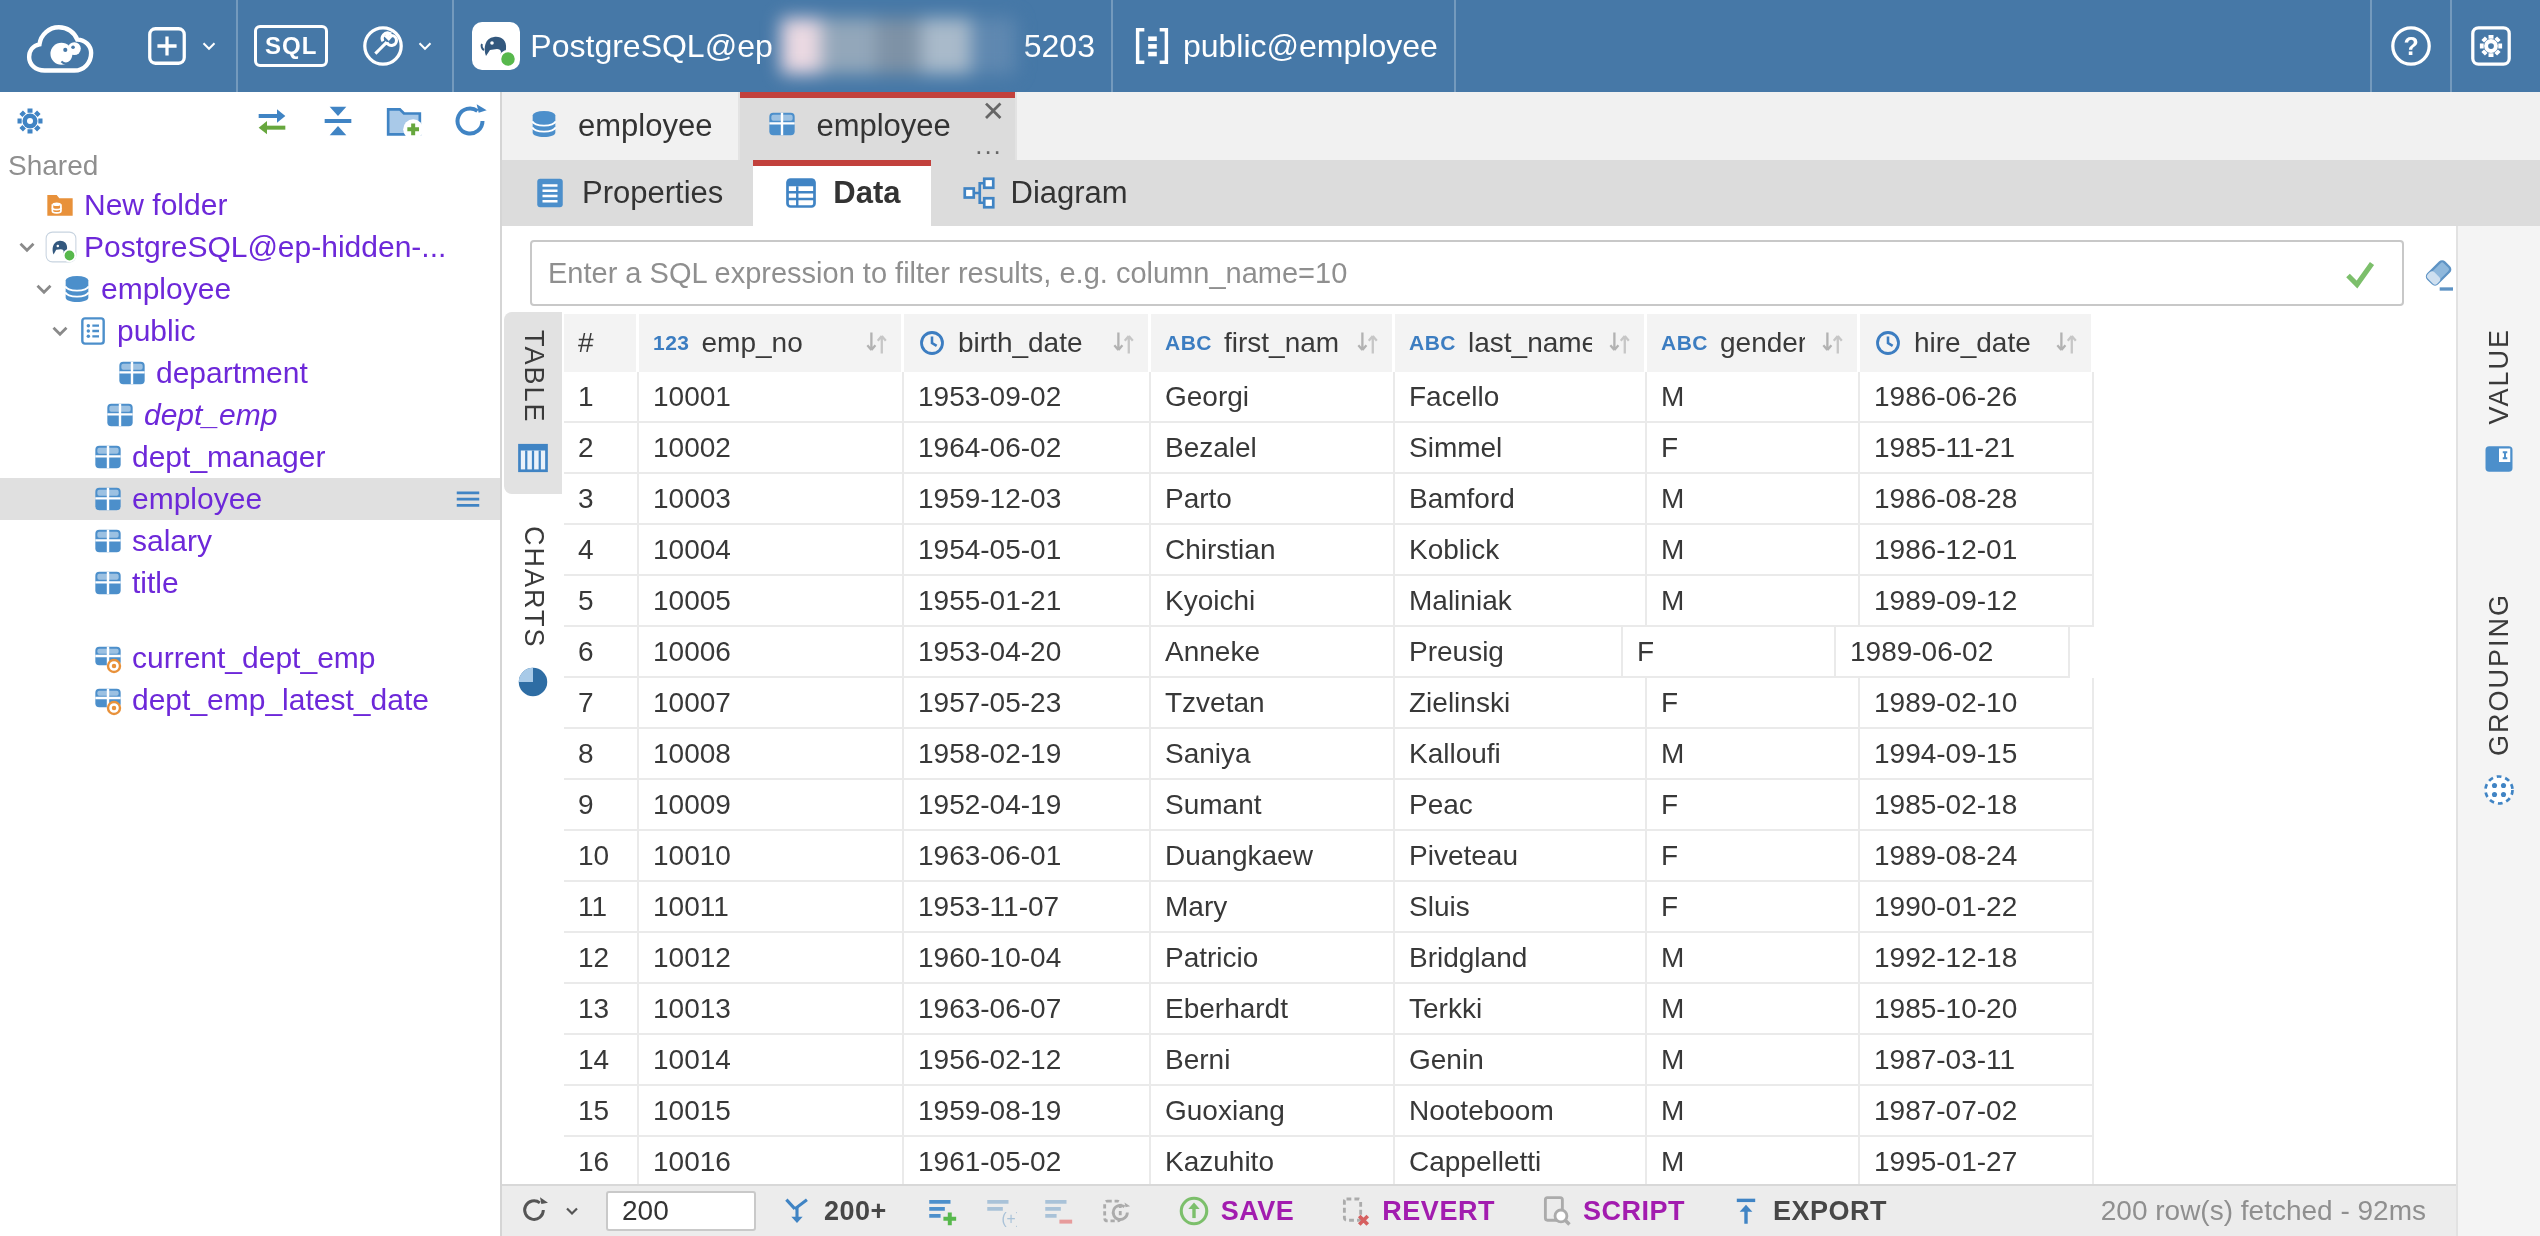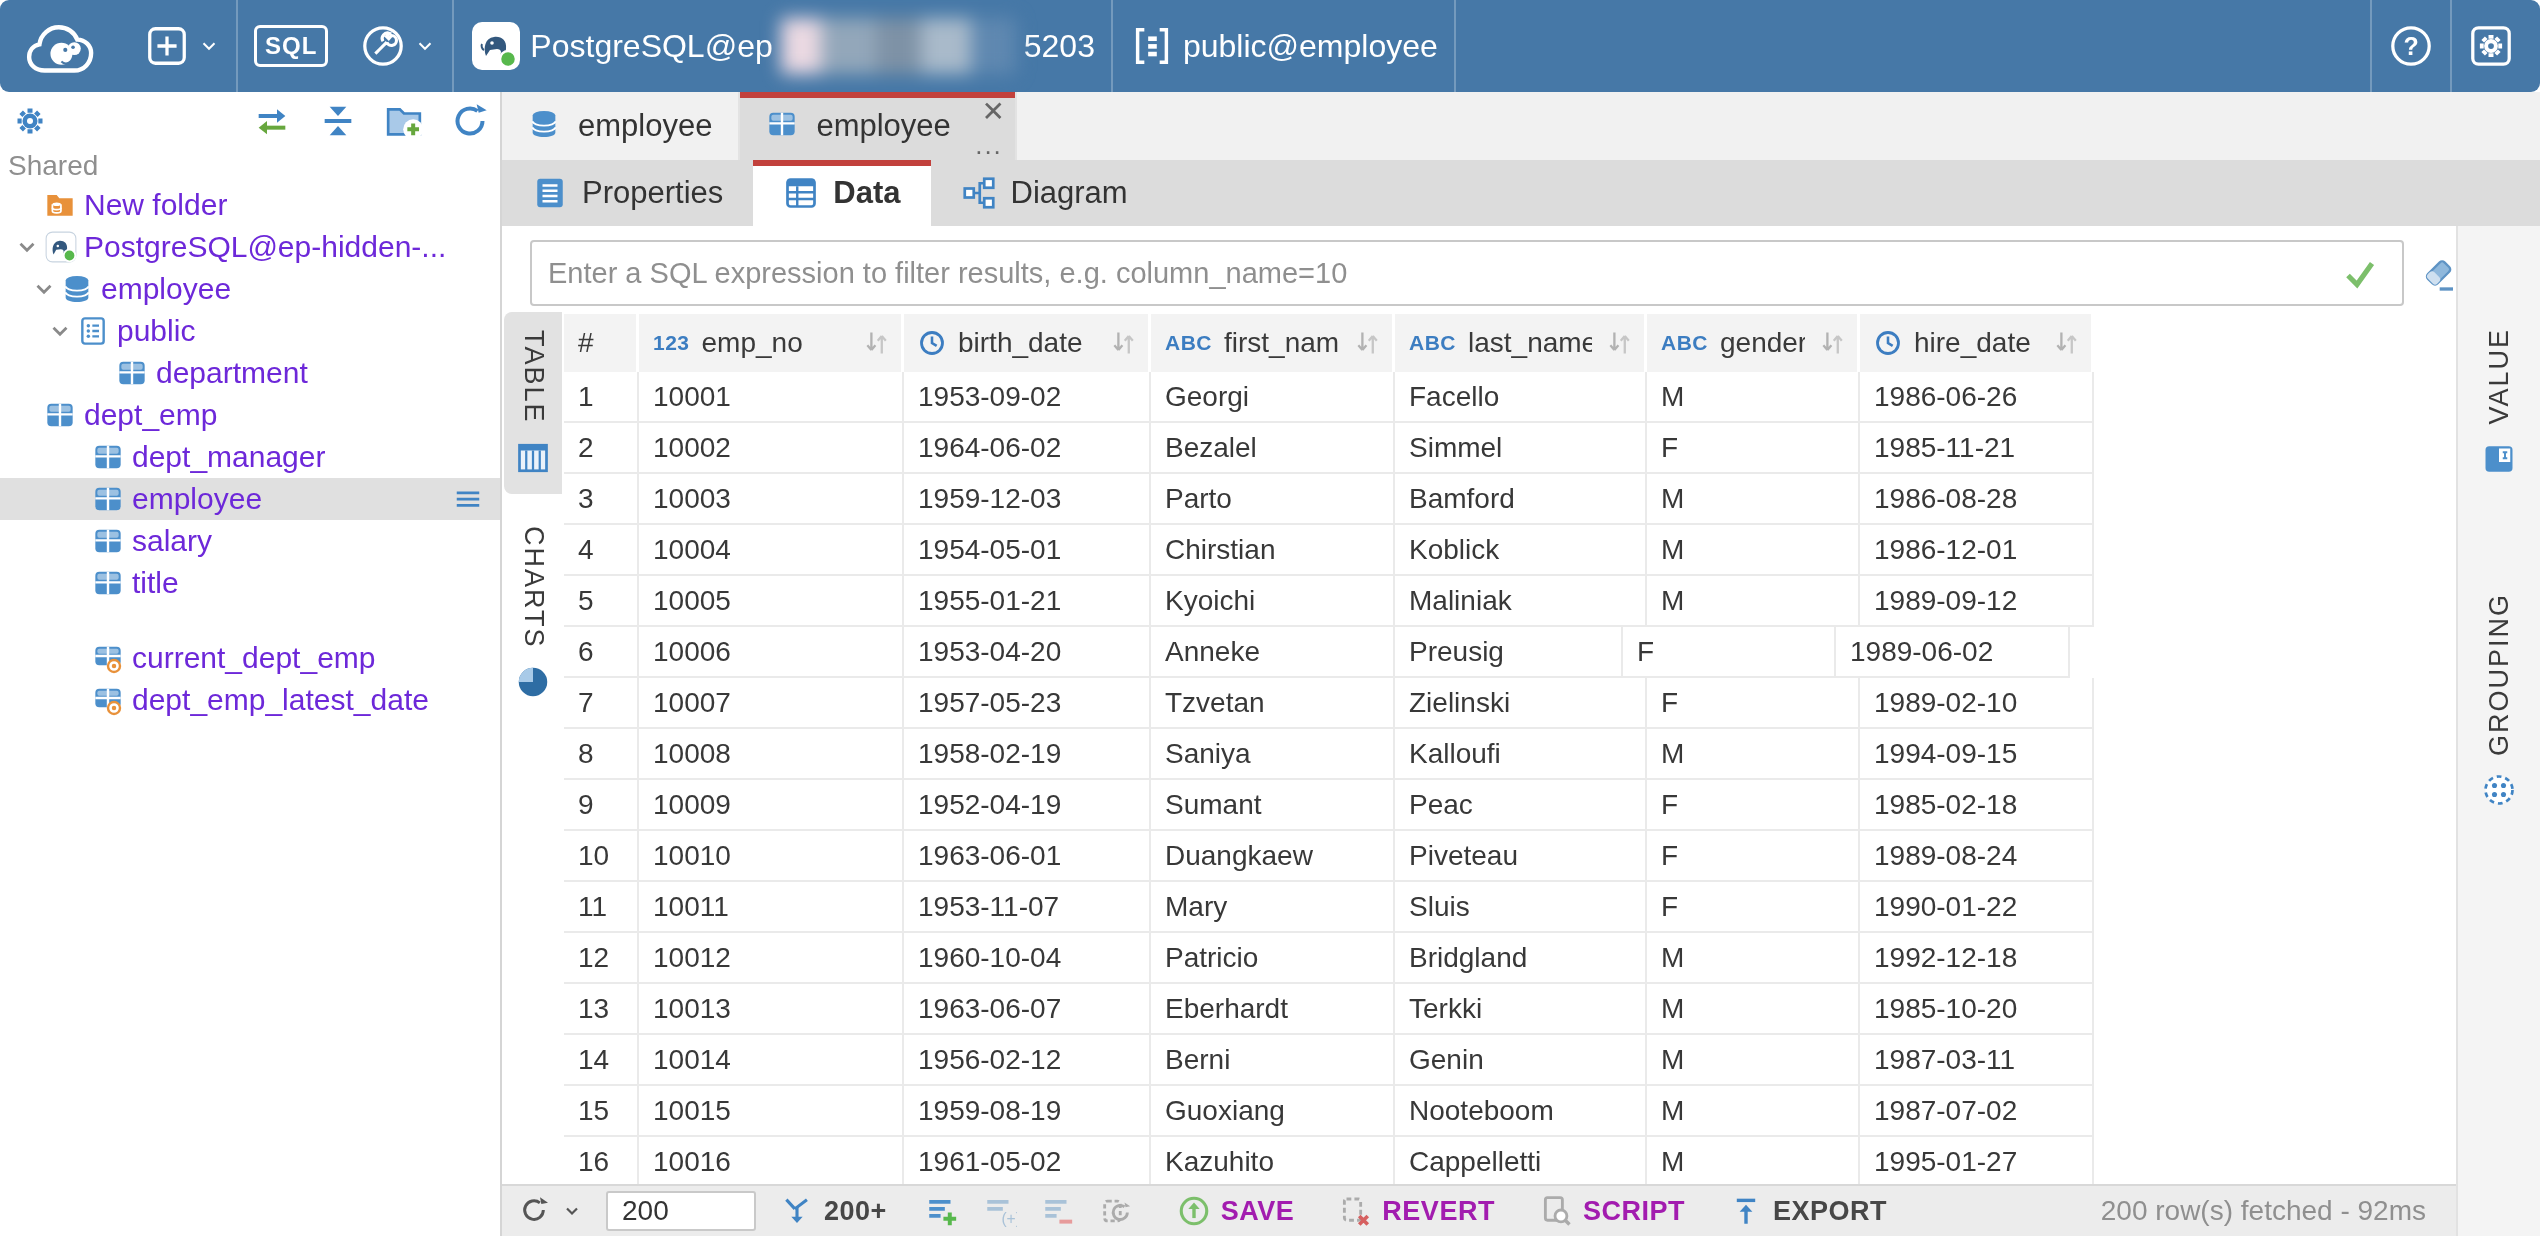--- a/index.html
+++ b/index.html
@@ -2,21 +2,21 @@
 <html><head>
 <meta charset="utf-8">
 <style>
   * { margin:0; padding:0; box-sizing:border-box; }
   html,body { width:2540px; height:1236px; overflow:hidden;
     font-family:"Liberation Sans", sans-serif; background:#fff; }
   svg { display:block; }
 
   
   .header { position:absolute; left:0; top:0; width:2540px; height:92px;
-    background:#4678A7; display:flex; align-items:center; color:#fff;border-radius:9px; }
+    background:#4678A7; display:flex; align-items:center; color:#fff; }
   .h-btn { display:flex; align-items:center; gap:8px; padding:0 16px; height:100%; cursor:pointer; }
   .h-div { width:2px; height:92px; background:rgba(255,255,255,.25); }
   .sqlbadge { border:3px solid #fff; border-radius:6px; font-weight:bold;
     font-size:24px; padding:4px 8px; letter-spacing:1px; }
   .h-label { font-size:32px; white-space:nowrap; }
   .blurbox { display:inline-flex; height:56px; width:235px; overflow:hidden;
     filter:blur(9px); border-radius:4px; }
   .blurbox i { display:block; height:100%; }
   .icon92 { width:46px; height:46px; }
   .icon36 { width:36px; height:36px; }
@@ -318,21 +318,21 @@
       <div class="tree-row" style="padding-left: 116px;">
         <span class="tr-icon">
           <svg viewBox="0 0 24 24" width="32" height="32">
             <rect x="2.5" y="3.5" width="19" height="17" rx="3" fill="#4C8FCB"></rect>
             <rect x="4" y="5" width="16" height="4.5" rx="1.5" fill="#fff" opacity=".45"></rect>
             <path d="M2.5 11.5h19M12 3.5v17" stroke="#fff" stroke-width="1.8"></path>
           </svg>
         </span>
         <span class="tr-label">department</span>
       </div>
-      <div class="tree-row" style="padding-left: 44px;">
+      <div class="tree-row" style="padding-left: 104px; font-style: italic;">
         <span class="tr-icon">
           <svg viewBox="0 0 24 24" width="32" height="32">
             <rect x="2.5" y="3.5" width="19" height="17" rx="3" fill="#4C8FCB"></rect>
             <rect x="4" y="5" width="16" height="4.5" rx="1.5" fill="#fff" opacity=".45"></rect>
             <path d="M2.5 11.5h19M12 3.5v17" stroke="#fff" stroke-width="1.8"></path>
           </svg>
         </span>
         <span class="tr-label">dept_emp</span>
       </div>
       <div class="tree-row" style="padding-left: 92px;">

